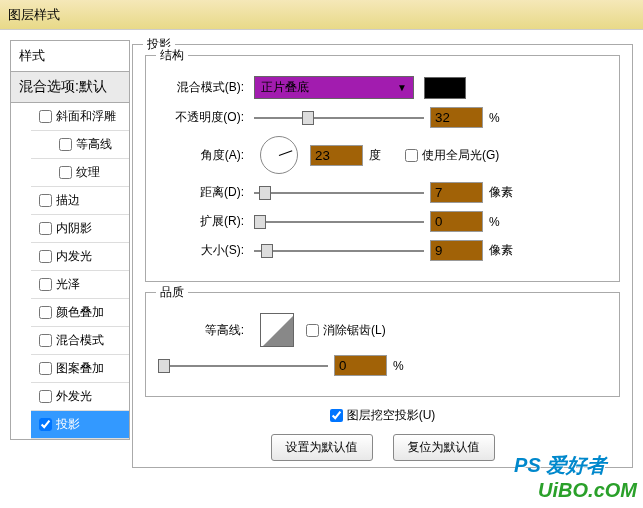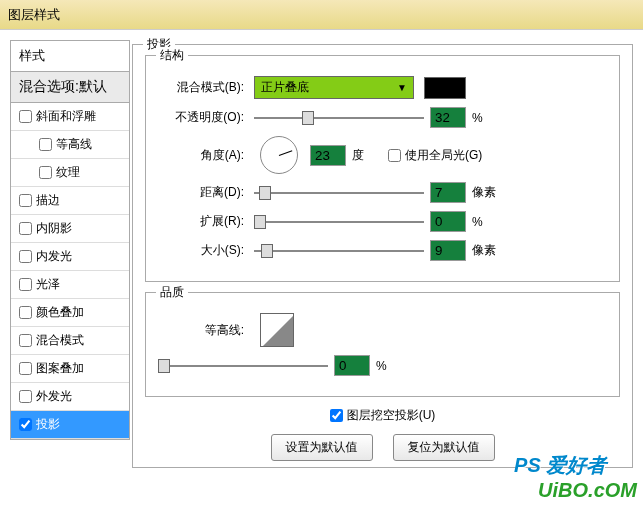--- a/index.html
+++ b/index.html
@@ -3,36 +3,36 @@
   <meta charset="utf-8">
   <style>
     * { box-sizing: border-box; margin: 0; padding: 0; }
     body { font-family: "Microsoft YaHei", sans-serif; font-size: 12px; background: #fff; width: 643px; height: 508px; overflow: hidden; position: relative; }
     .title-bar { background: linear-gradient(to bottom, #f5e8b8, #e8d988); height: 30px; line-height: 30px; padding-left: 8px; font-size: 13px; border-bottom: 1px solid #ccc; }
     .main-area { display: flex; padding: 10px; gap: 2px; position: relative; }
     .left-panel { width: 120px; }
     .right-panel { flex: 1; }
     .style-header { border: 1px solid #aaa; padding: 6px 8px; font-size: 13px; background: #fff; }
     .blend-default { border: 1px solid #aaa; border-top: none; padding: 6px 8px; font-size: 14px; background: #eaeaea; }
-    .style-list { border: 1px solid #aaa; border-top: none; }
+    .style-list { border: 1px solid #aaa; border-top: none; padding-left: 20px; }
     .style-item { padding: 5px 8px; border-bottom: 1px solid #ddd; display: flex; align-items: center; gap: 4px; background: #fff; }
     .style-item.indent { padding-left: 28px; }
     .style-item.selected { background: #3399ff; color: #fff; }
     .style-item input[type="checkbox"] { width: 13px; height: 13px; }
     .fieldset { border: 1px solid #aaa; margin: 4px 0 10px 0; padding: 12px 12px 12px 12px; position: relative; }
     .fieldset-legend { position: absolute; top: -9px; left: 10px; background: #fff; padding: 0 4px; font-size: 12px; }
     .row { display: flex; align-items: center; margin: 8px 0; gap: 6px; }
     .row-label { width: 90px; text-align: right; padding-right: 4px; }
-    .dropdown { border: 1px solid #666; padding: 2px 6px; width: 160px; display: flex; justify-content: space-between; align-items: center; background: #84cc16; }
+    .dropdown { border: 1px solid #666; padding: 2px 6px; width: 160px; display: flex; justify-content: space-between; align-items: center; background: #a21caf; }
     .dropdown .arrow { font-size: 10px; }
     .color-swatch { width: 42px; height: 22px; background: #000; border: 1px solid #666; margin-left: 4px; }
     .slider { flex: 0 0 170px; height: 14px; position: relative; display: flex; align-items: center; }
     .slider-track { height: 2px; background: #888; width: 100%; }
     .slider-thumb { position: absolute; width: 12px; height: 14px; background: #ddd; border: 1px solid #666; top: 0; }
-    .num-input { width: 36px; border: 1px solid #999; padding: 2px 4px; text-align: left; background: #15803d; }
+    .num-input { width: 53px; border: 1px solid #999; padding: 2px 4px; text-align: left; background: #a16207; }
     .unit { width: 30px; }
     .angle-dial { width: 38px; height: 38px; border: 1px solid #888; border-radius: 50%; position: relative; background: #fff; margin: 0 6px; }
     .angle-hand { position: absolute; width: 14px; height: 1px; background: #000; top: 50%; left: 50%; transform-origin: left center; transform: rotate(-20deg); }
     .contour-preview { width: 34px; height: 34px; border: 1px solid #666; background: #fff; position: relative; overflow: hidden; margin: 0 6px; }
     .contour-fill { position: absolute; width: 0; height: 0; border-style: solid; border-width: 0 0 34px 34px; border-color: transparent transparent #888 transparent; }
     .cb-row { display: flex; align-items: center; gap: 4px; }
     .cb-row input { width: 13px; height: 13px; }
     .bottom-buttons { display: flex; justify-content: center; gap: 20px; margin-top: 10px; }
     .btn { border: 1px solid #888; background: linear-gradient(#fff,#e8e8e8); padding: 4px 14px; border-radius: 3px; font-size: 12px; }
     .outer-section { position: relative; }
@@ -174,20 +174,24 @@
       </div>
 
       <div class="fieldset">
         <span class="fieldset-legend">品质</span>
 
         <div class="row">
           <span class="row-label">等高线:</span>
           <div class="contour-preview">
             <div class="contour-fill"></div>
           </div>
+          <label class="cb-row">
+            <input type="checkbox" style="">
+            <span>消除锯齿(L)</span>
+          </label>
         </div>
 
         <div class="row">
           <div class="slider">
             <div class="slider-track"></div>
             <div class="slider-thumb" id="thumb-noise" style="left: 0%;"></div>
           </div>
           <input class="num-input" value="0" style="">
           <span class="unit">%</span>
         </div>

